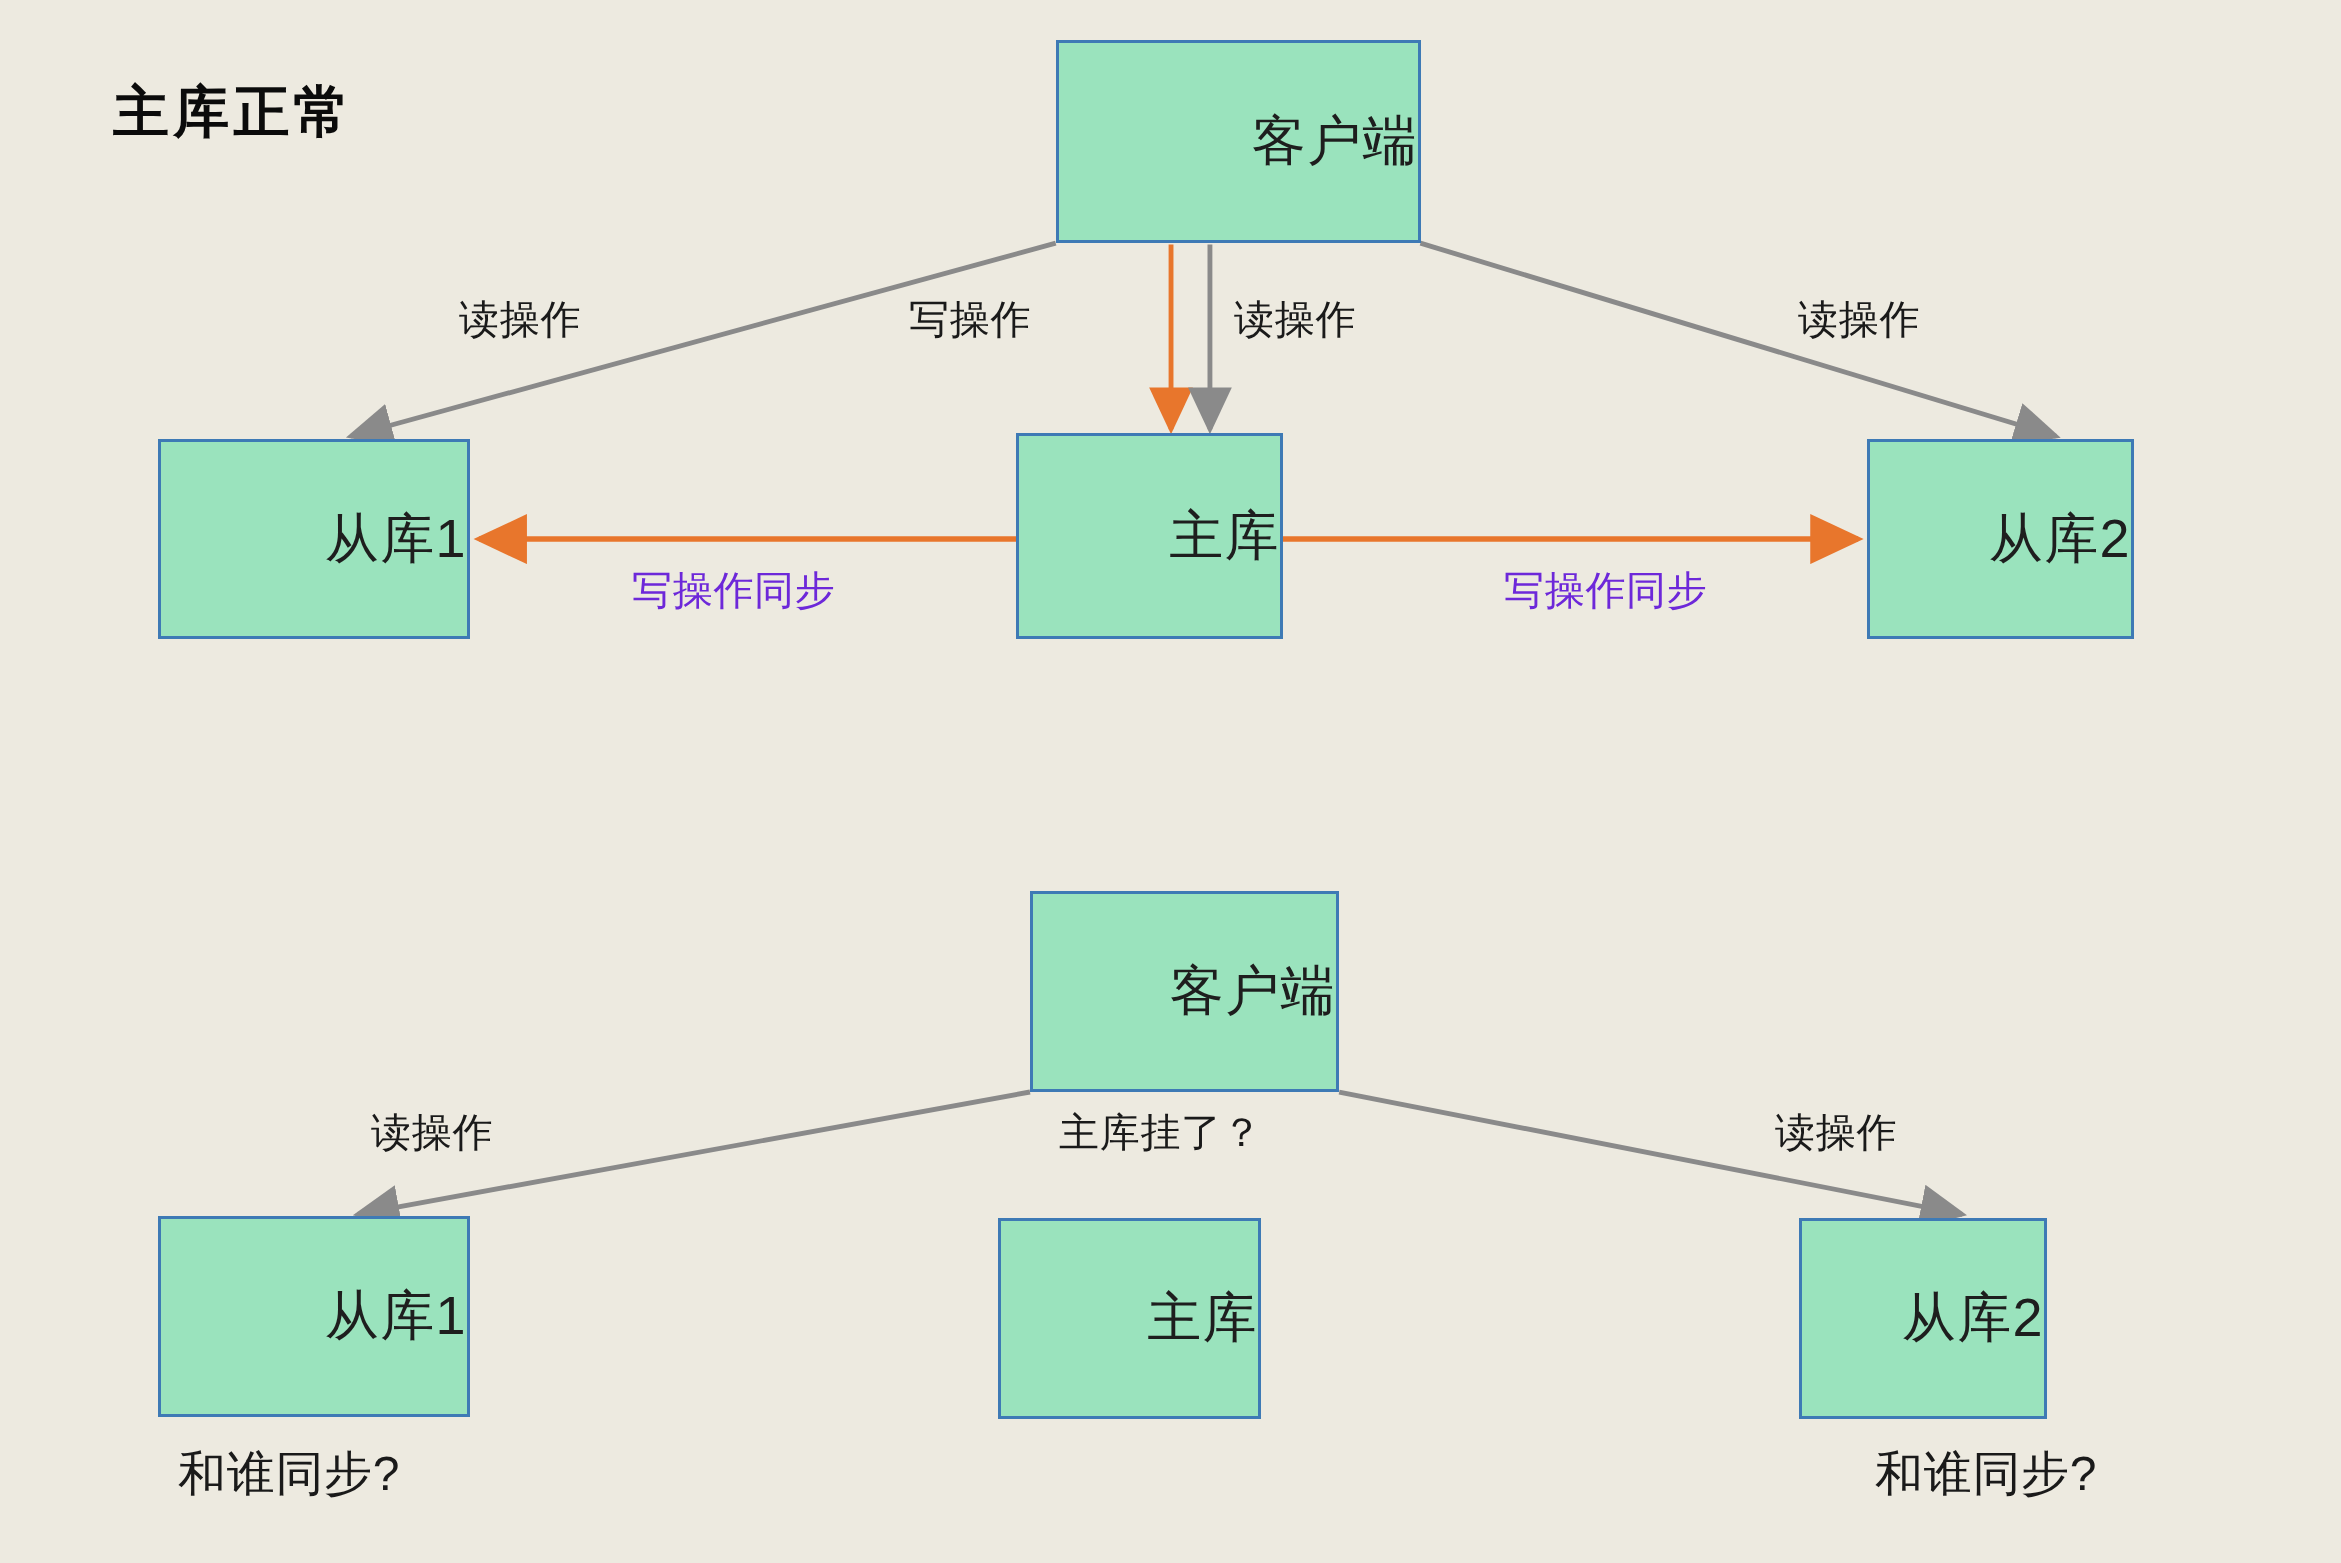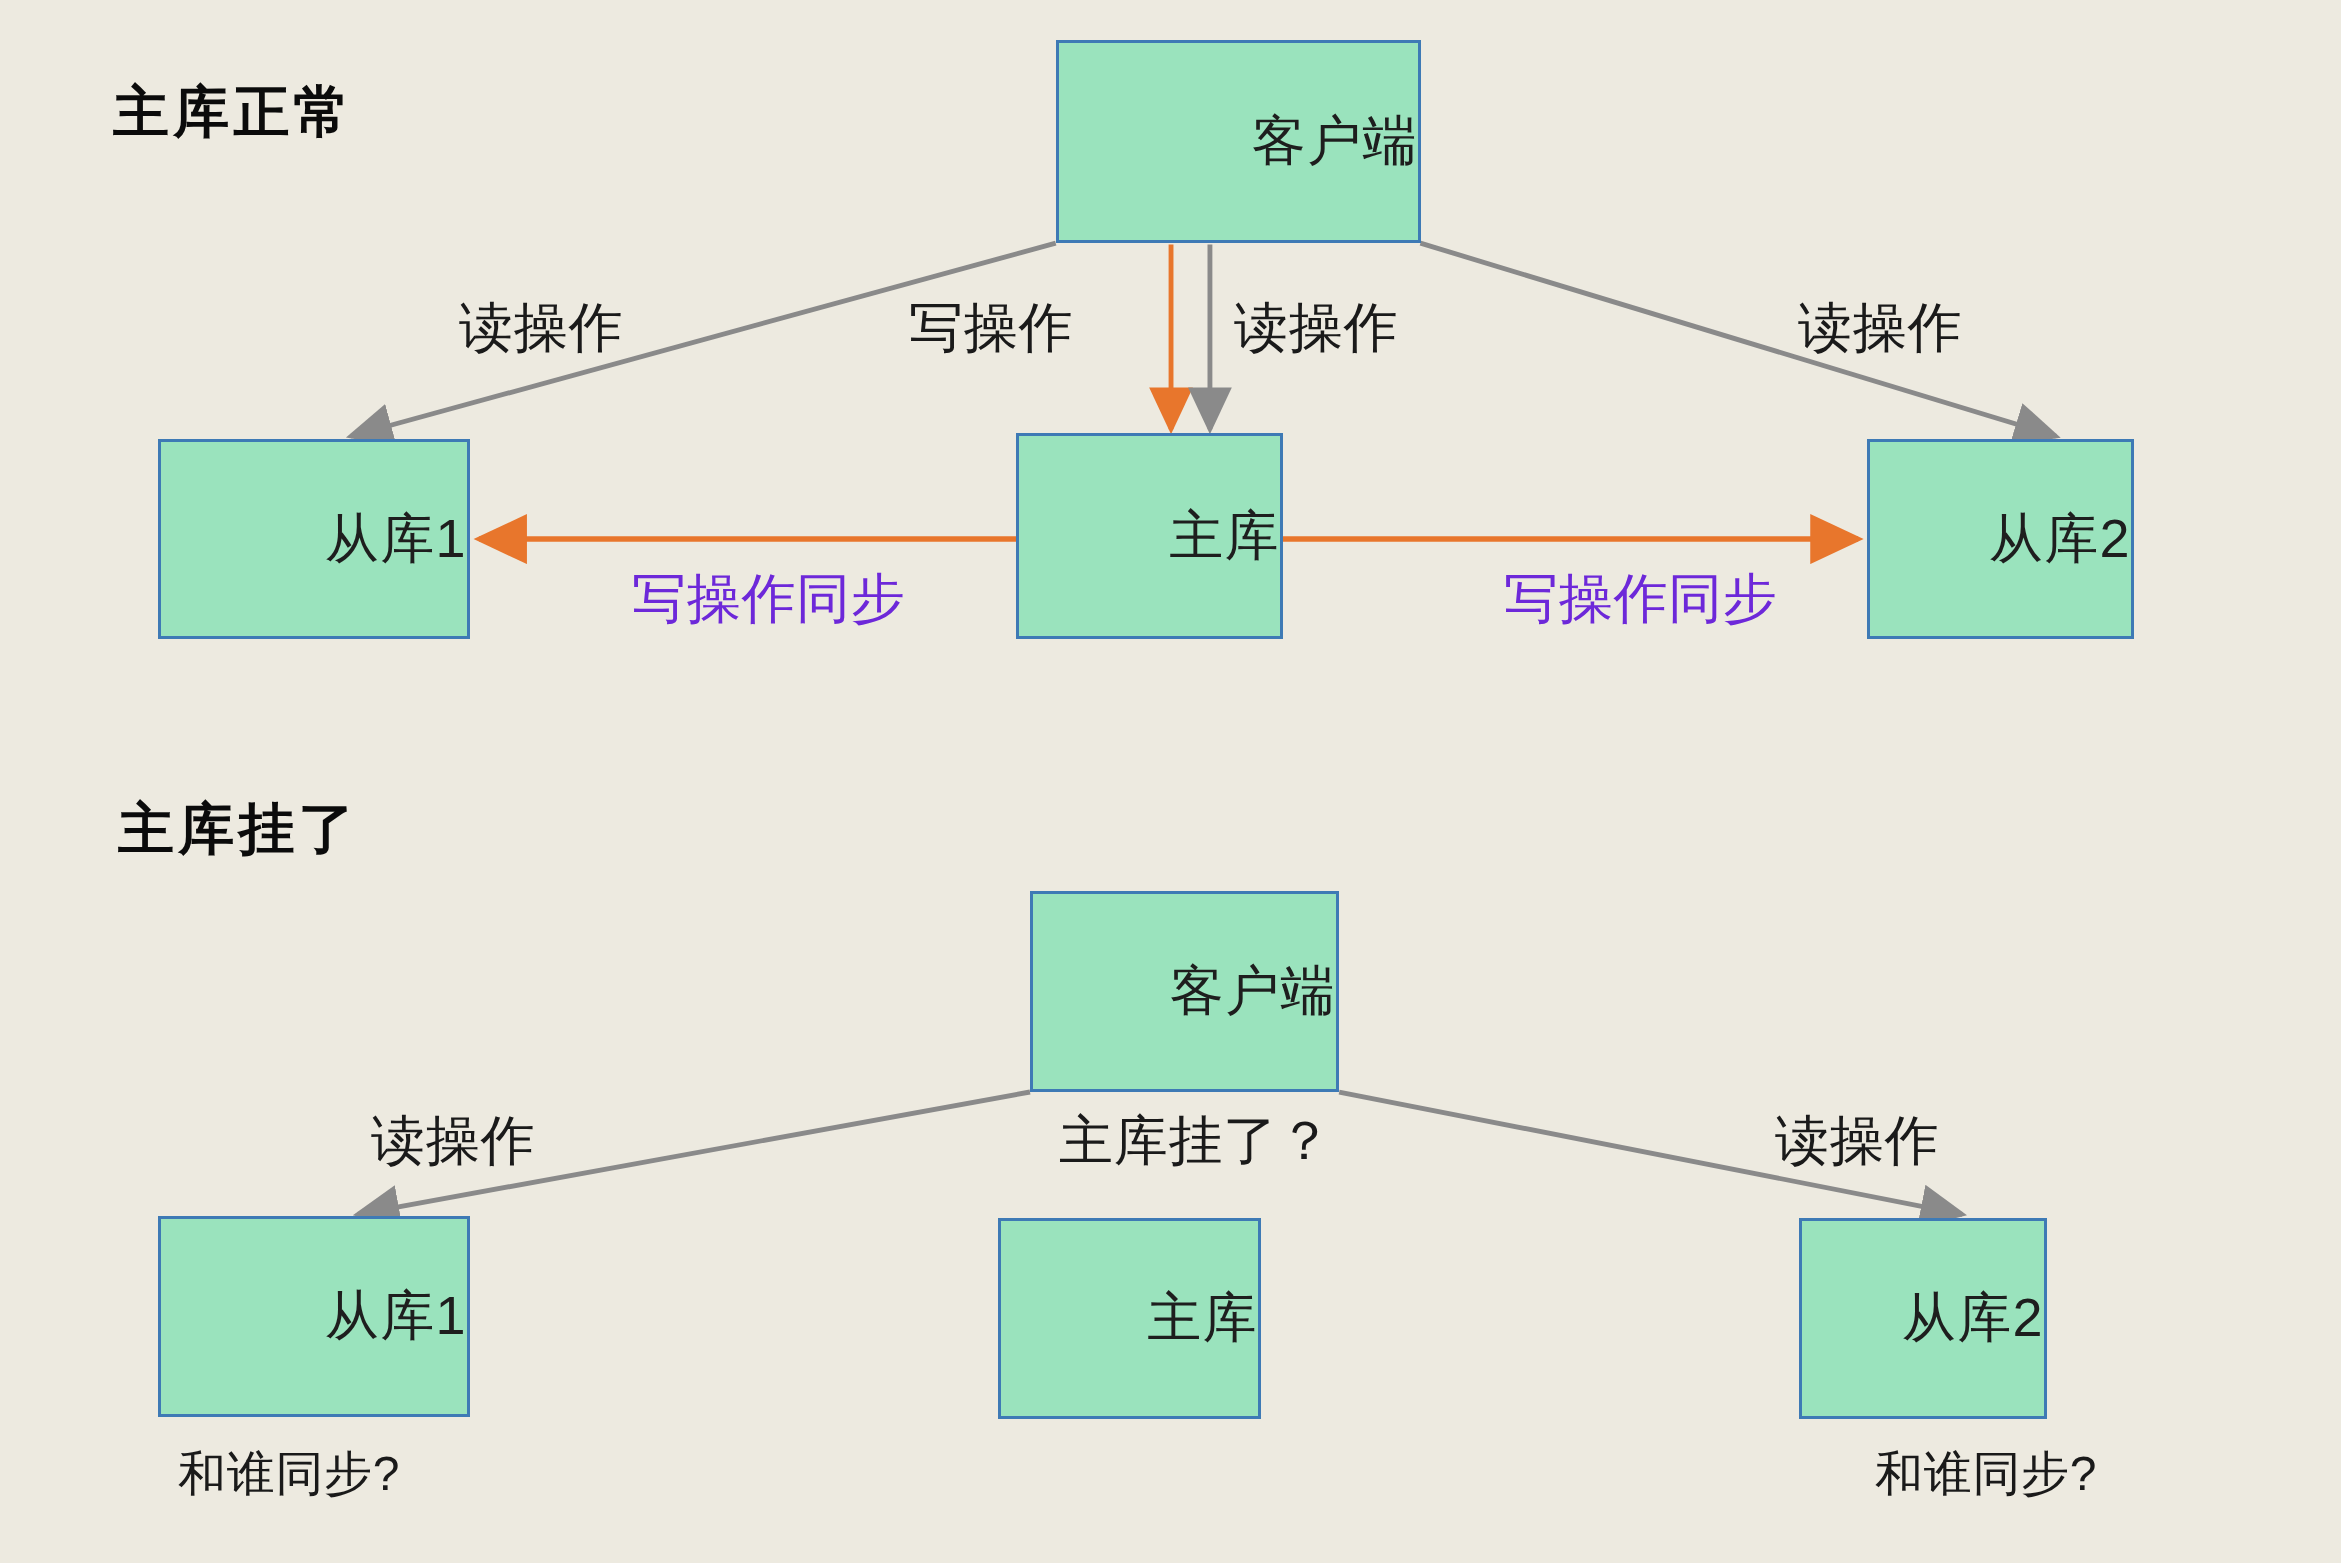--- a/index.html
+++ b/index.html
@@ -48,21 +48,21 @@
     color: #0B0B0B;
     font-size: 56px;
     font-weight: bold;
     letter-spacing: 4.2px;
     white-space: nowrap;
     font-family: "Liberation Sans", "DejaVu Sans", sans-serif;
   }
   .edge-label {
     position: absolute;
     color: #1A1A1A;
-    font-size: 54px;
+    font-size: 40px;
     white-space: nowrap;
     letter-spacing: 0.7px;
     font-family: Liberation Mono, monospace;
   }
   .edge-label.orange {
     color: #6d28d9;
   }
   .note-label {
     position: absolute;
     color: #1A1A1A;
@@ -143,21 +143,20 @@
   <div class="edge-label" style="left:885px; top:292px;">写操作</div>
 
   <div class="edge-label" style="left:1210px; top:292px;">读操作</div>
 
   <div class="edge-label" style="left:1774px; top:292px;">读操作</div>
 
   <div class="edge-label orange" style="left:608px; top:563px;">写操作同步</div>
 
   <div class="edge-label orange" style="left:1480px; top:563px;">写操作同步</div>
 
-  <div class="section-title" style="left:94px; top:792px;">主库挂了</div>
 
   <div class="node" style="left:1006px; top:891px; width:309px; height:201px;">
     <span>客户端</span>
   </div>
 
   <div class="node" style="left:134px; top:1216px; width:312px; height:201px;">
     <span>从库1</span>
   </div>
 
   <div class="node" style="left:974px; top:1218px; width:263px; height:201px;">

